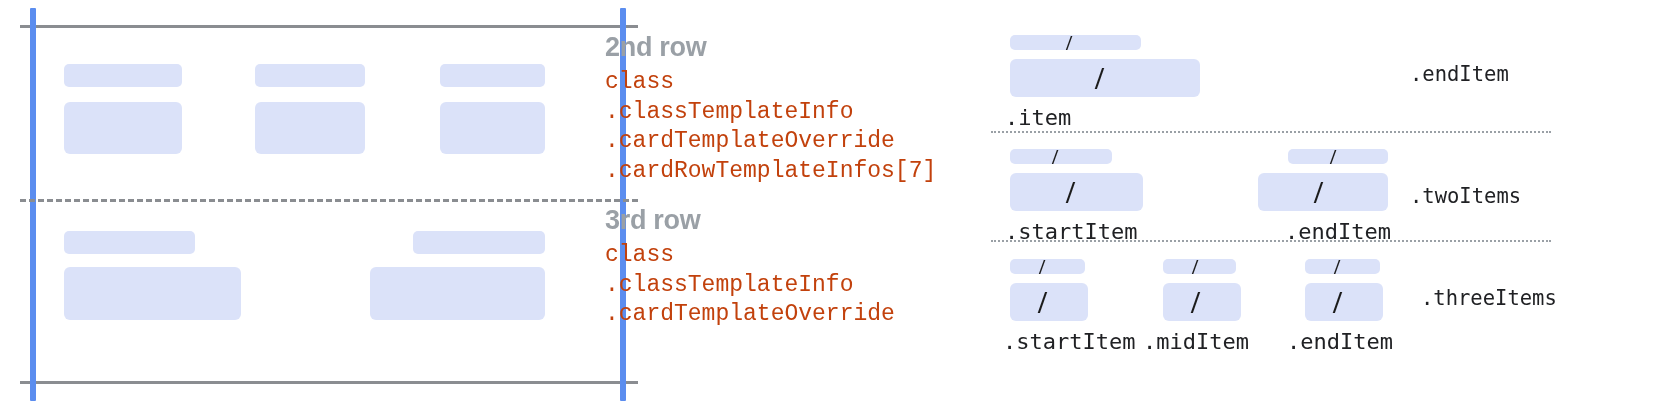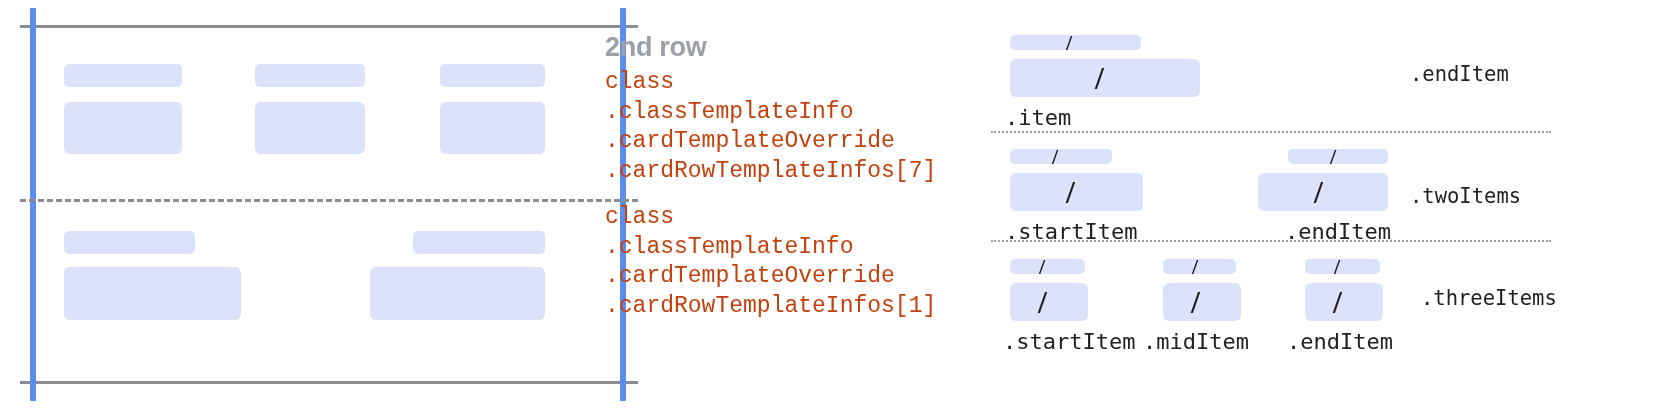--- a/index.html
+++ b/index.html
@@ -169,24 +169,24 @@
 
   <div class="row-block" id="block-2nd">
     <div class="row-heading">2nd row</div>
     <div class="code-line">class</div>
     <div class="code-line">.classTemplateInfo</div>
     <div class="code-line">.cardTemplateOverride</div>
     <div class="code-line">.cardRowTemplateInfos[7]</div>
   </div>
 
   <div class="row-block" id="block-3rd">
+    <div class="row-heading">3rd row</div>
     <div class="code-line">class</div>
     <div class="code-line">.classTemplateInfo</div>
     <div class="code-line">.cardTemplateOverride</div>
-    <div class="code-line">.cardRowTemplateInfos[1]</div>
   </div>
 </div>
 
 <div id="right-panel">
 
   <div class="section-divider" id="divider-1"></div>
   <div class="section-divider" id="divider-2"></div>
 
   <div class="item-section" id="section-one">
     <div class="blue-box small" style="left:25px; top:13px; width:131px; height:15px;">

